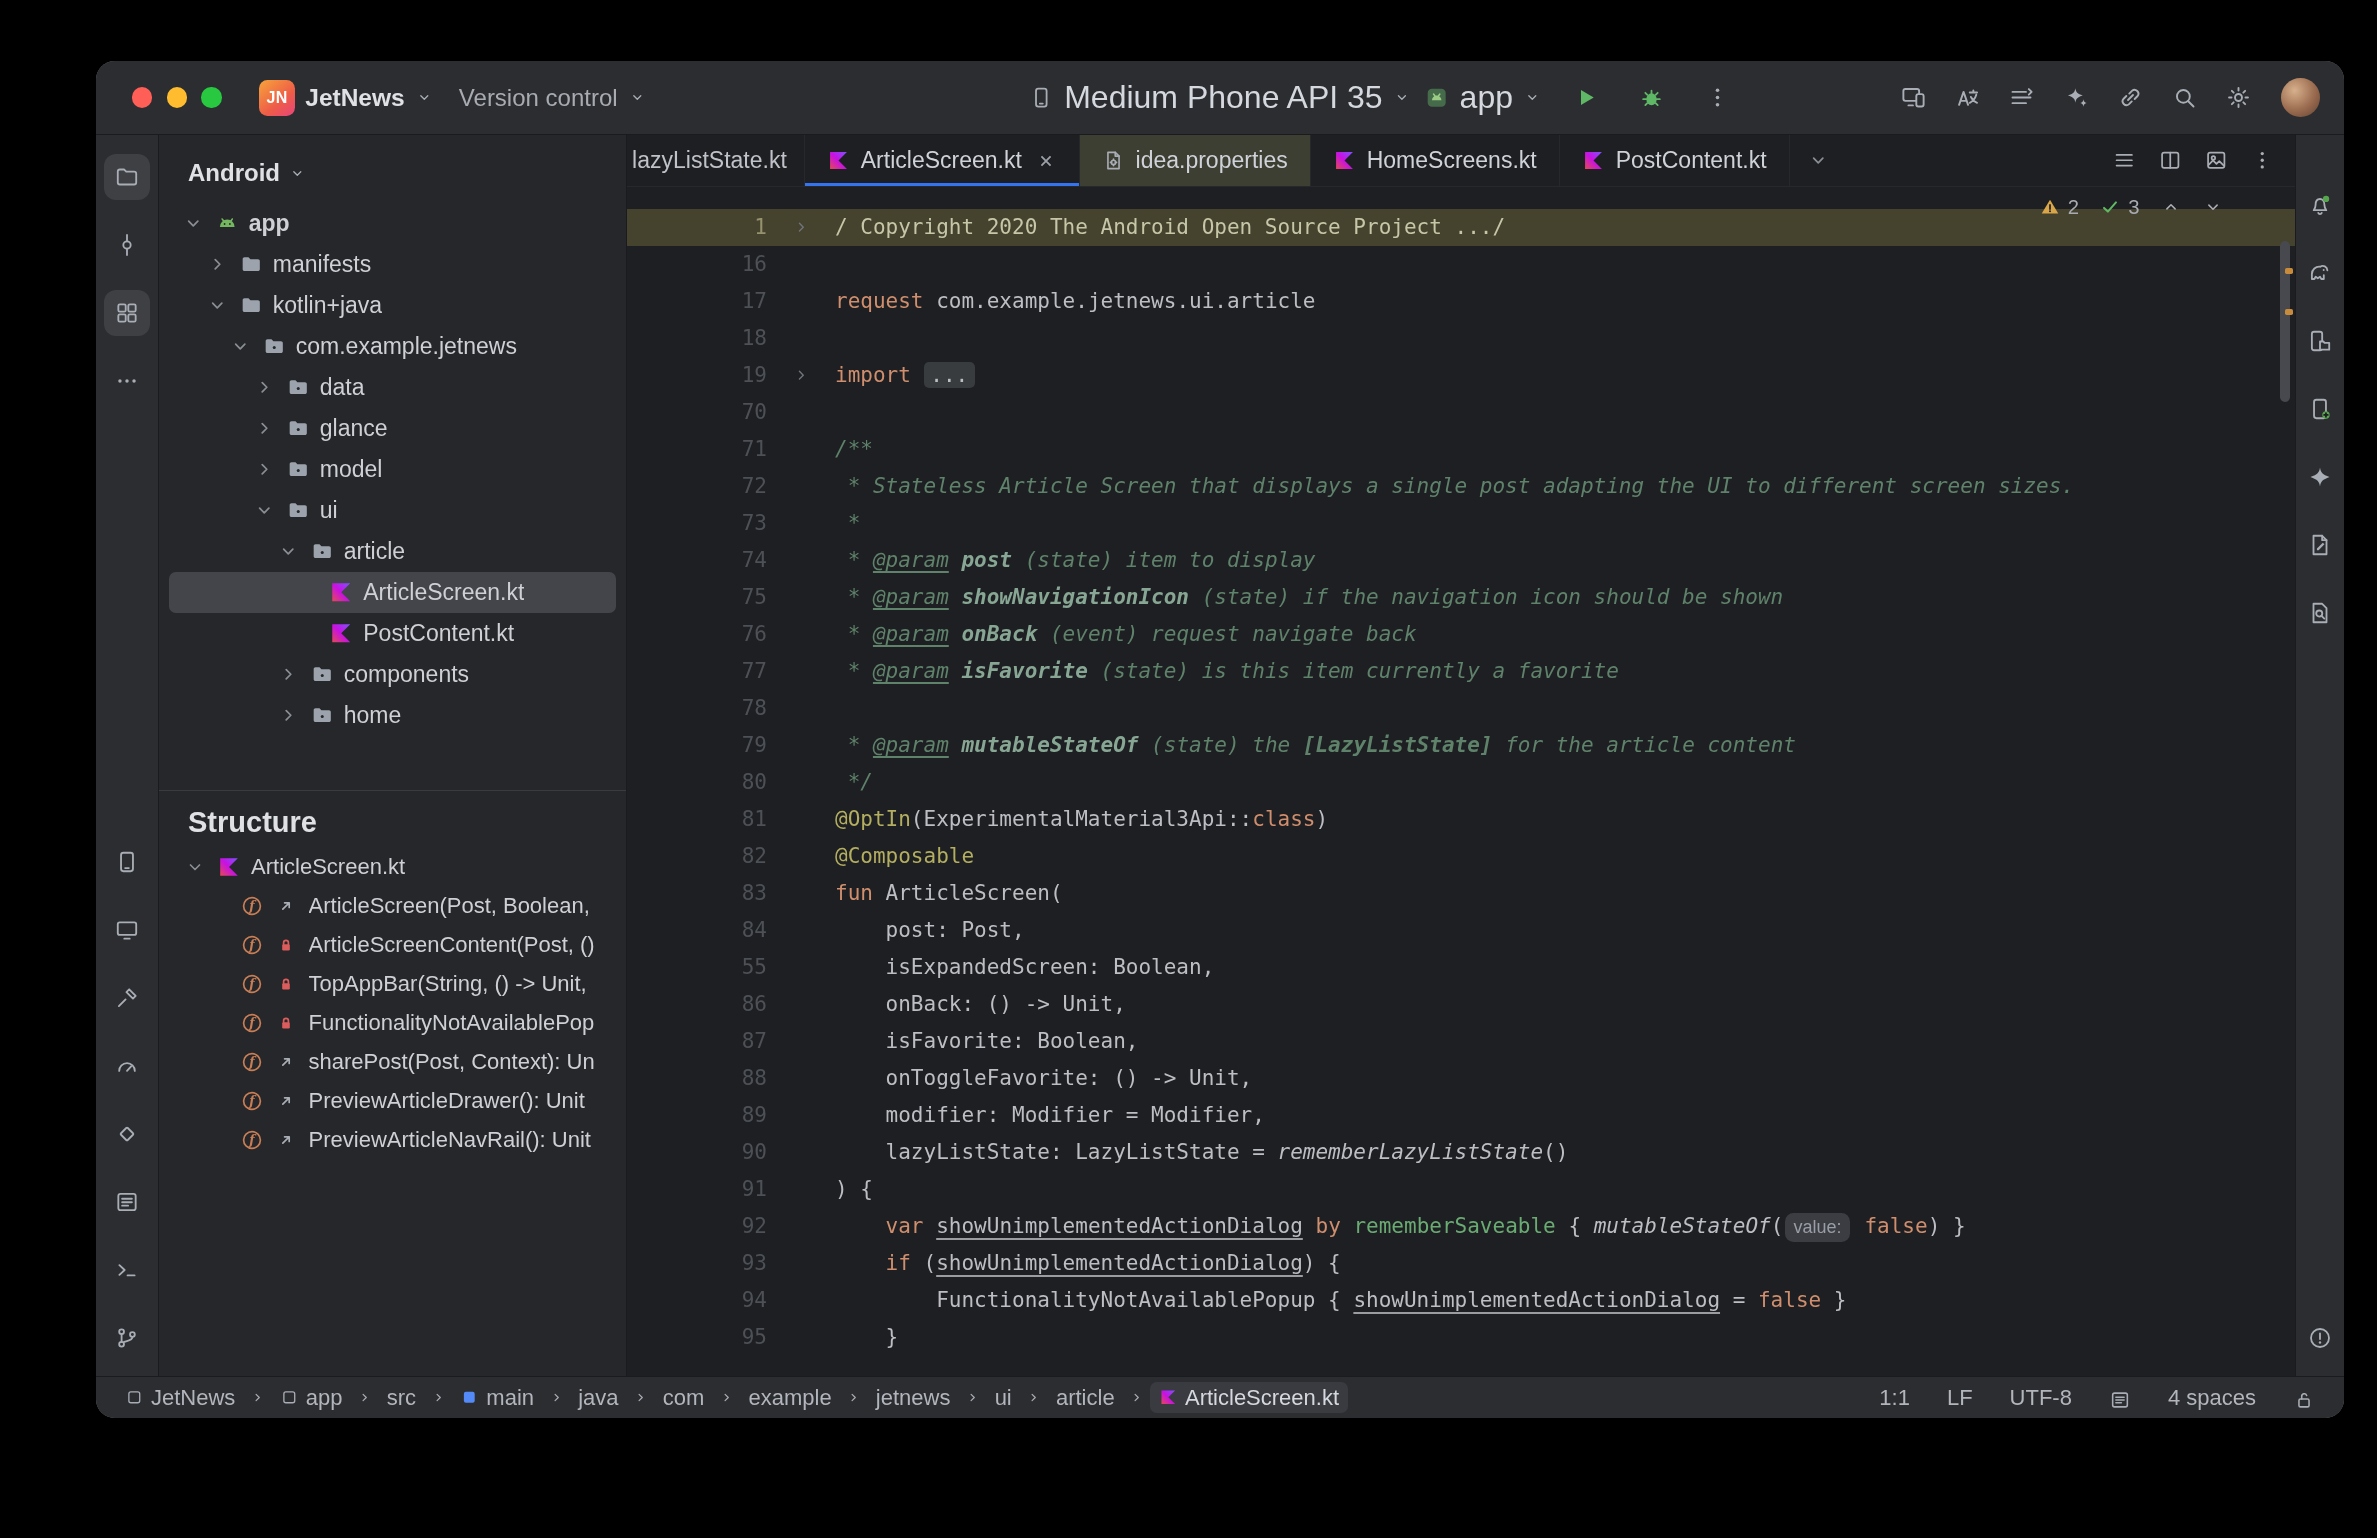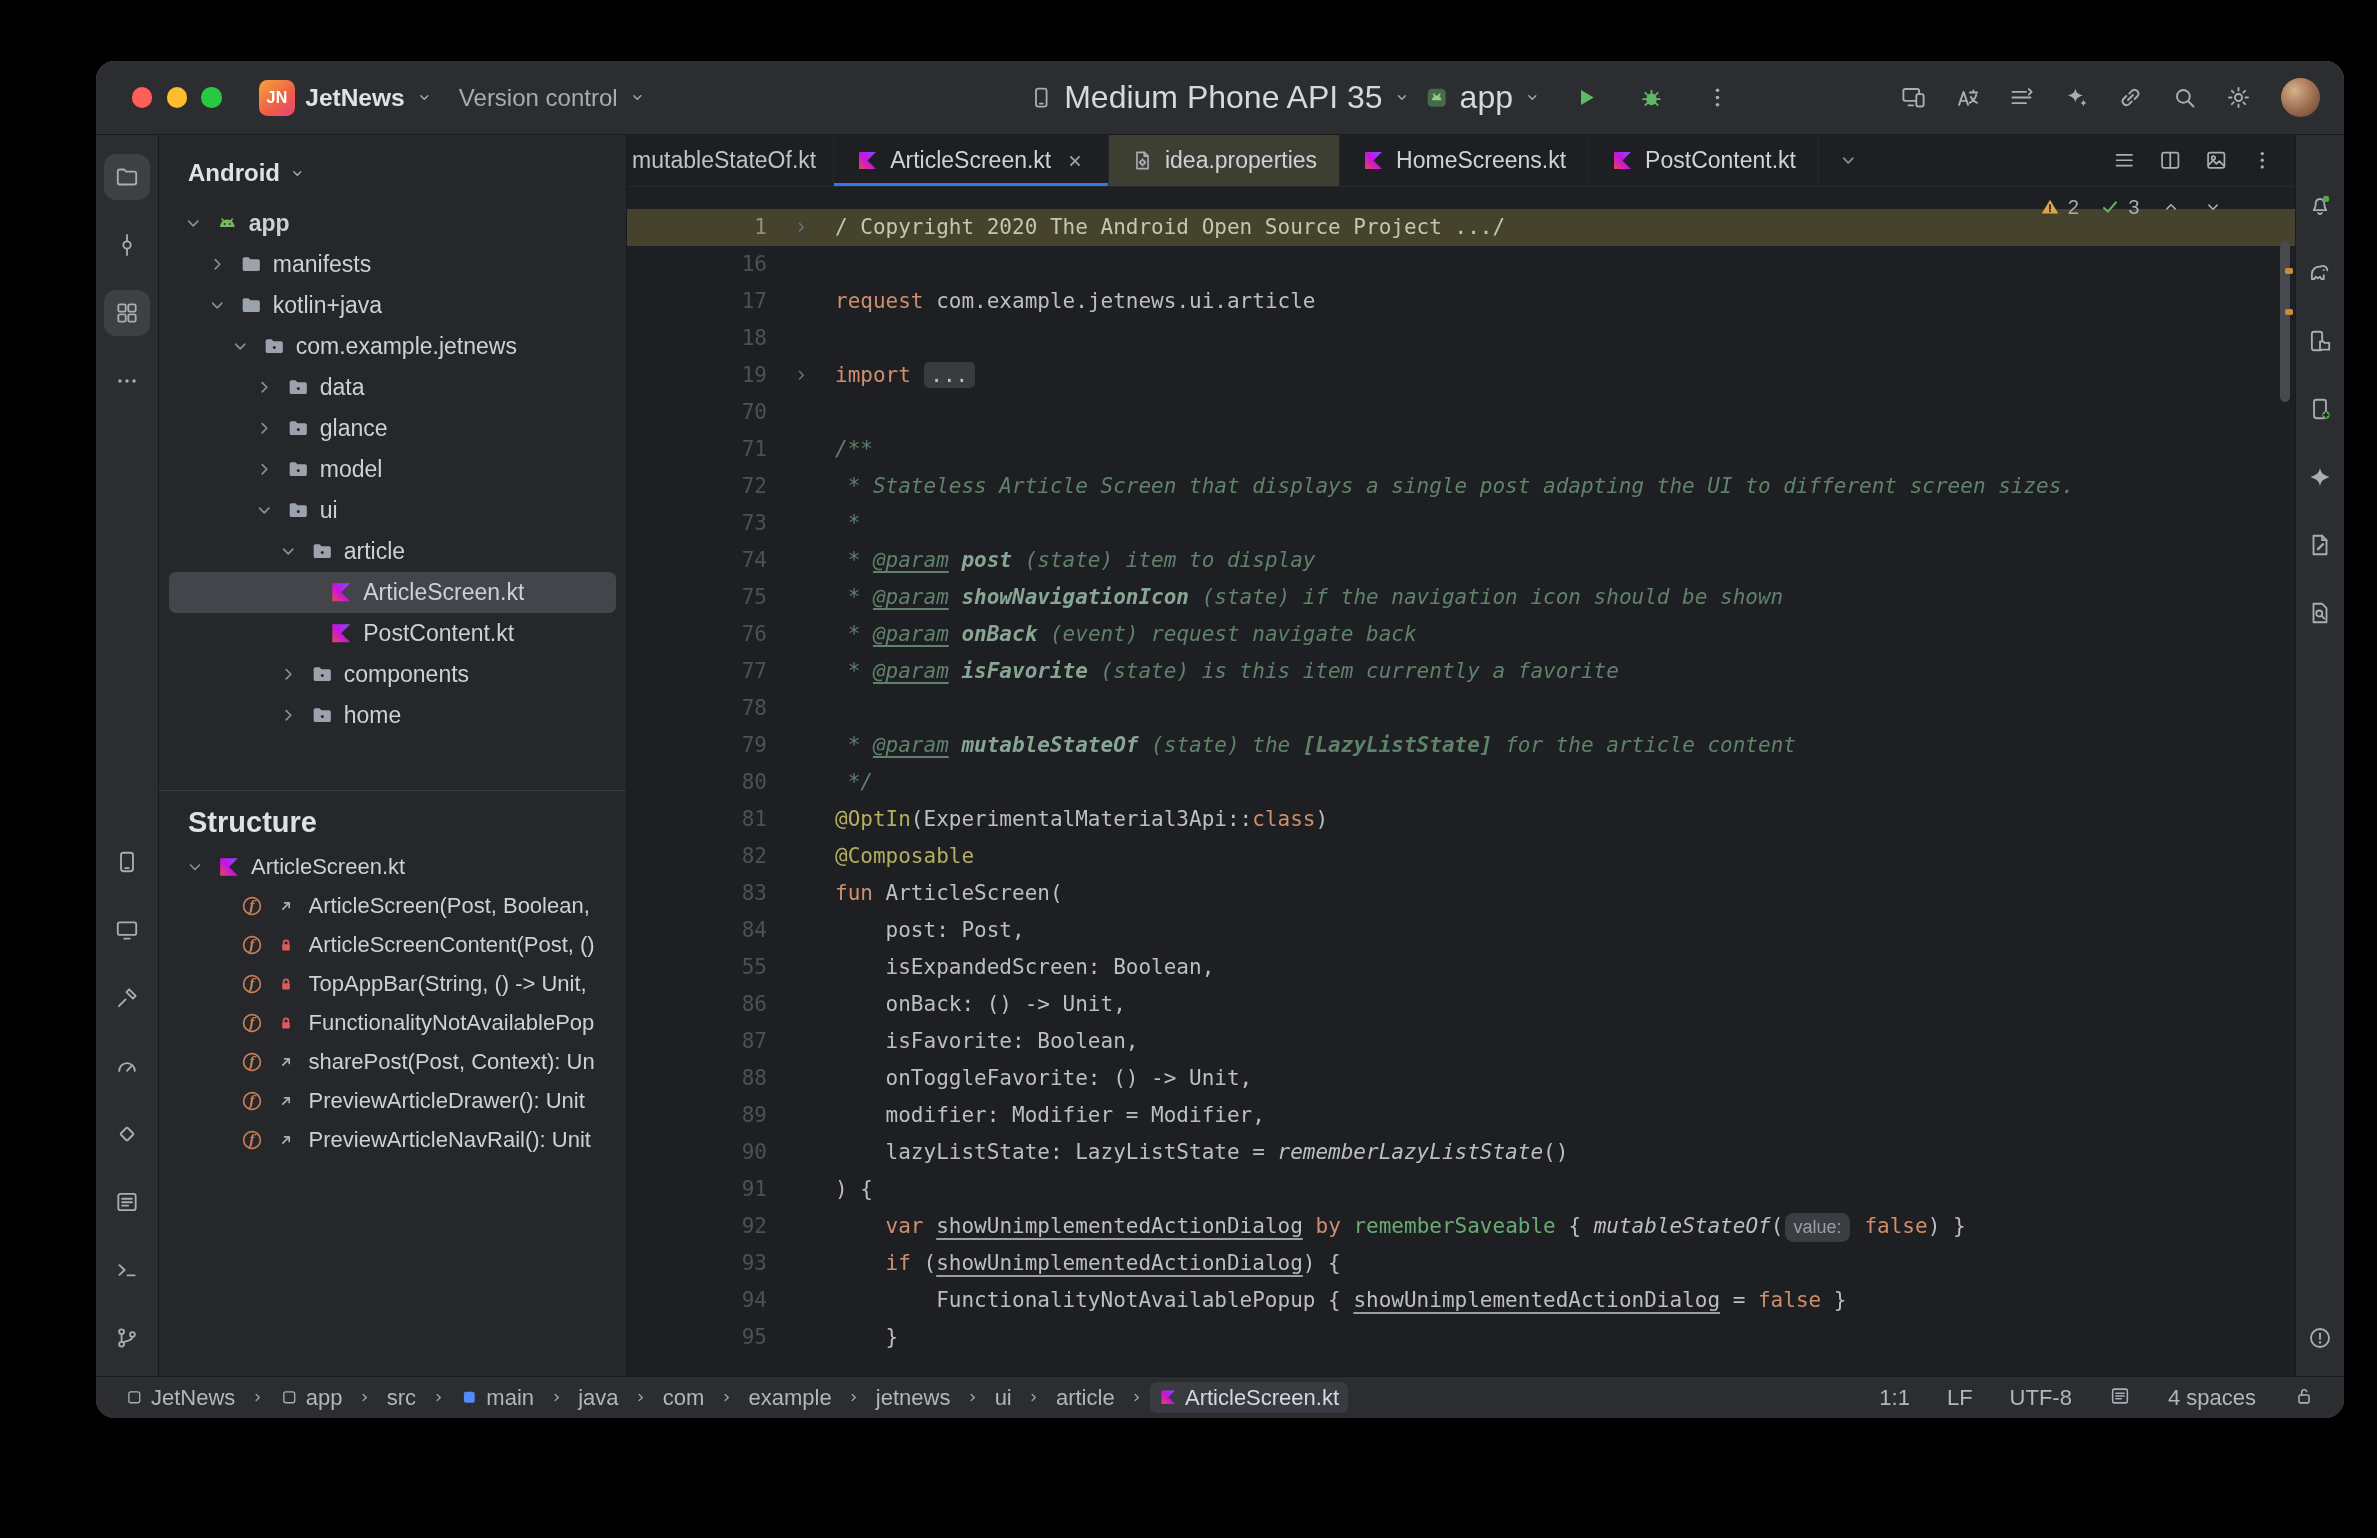--- a/index.html
+++ b/index.html
@@ -97,21 +97,21 @@
 .insp{display:flex;align-items:center;gap:6.8px}
 .inspections .icon{width:22px;height:22px}
 .scroll-thumb{position:absolute;right:5.1px;top:54px;width:10.2px;height:161px;border-radius:5.1px;background:#47494E}
 .stripe-tick{position:absolute;right:1.7px;width:8.5px;height:6px;border-radius:1.7px;background:#C88B3C}
 
 .statusbar{height:42px;background:#2B2D30;border-top:0.8px solid #1A1B1E;display:flex;align-items:center;justify-content:space-between;padding:0 29px 0 20.3px;flex:0 0 auto}
 .crumbs{display:flex;align-items:center;gap:5.1px;font-size:22px;color:#B2B5BC;white-space:nowrap}
 .crumb{display:flex;align-items:center;gap:7.6px;padding:2.5px 8.5px;border-radius:6.8px}
 .crumb.cur{background:#393B40;color:#D5D8DE}
 .icon.crumb-sep{width:17px;height:17px}
-.sb-right{display:flex;align-items:flex-start;gap:37px;font-size:22px;color:#B2B5BC}
+.sb-right{display:flex;align-items:flex-end;gap:37px;font-size:22px;color:#B2B5BC}
 .sb-item{display:inline-flex;align-items:center}
 .sb-item .icon{width:22px;height:22px}
 </style>
 </head>
 <body>
 
 <svg width="0" height="0" style="position:absolute">
   <defs>
     <linearGradient id="kgrad" x1="1" y1="0" x2="0" y2="1">
       <stop offset="0" stop-color="#7F52FF"></stop>
@@ -672,21 +672,21 @@
               <span class="lbl">PreviewArticleNavRail(): Unit</span>
             </div>
           </div>
       </div>
     </div>
 
     <div class="editor">
       <div class="tabbar">
         <div id="tabs">
             <div class="tab partial">
-              <span class="tab-label">mutableStateOf.kt</span>
+              <span class="tab-label">lazyListState.kt</span>
             </div>
             <div class="tab active">
               <span class="icon ">
                 <svg viewBox="0 0 24 24">
                   <path d="M3.2 3.2h17.6L12 12l8.8 8.8H3.2z" style="fill:url(#kgrad);stroke:none"></path>
                 </svg>
               </span>
               <span class="tab-label">ArticleScreen.kt</span>
               <span class="tab-close">
                 <svg viewBox="0 0 24 24">

